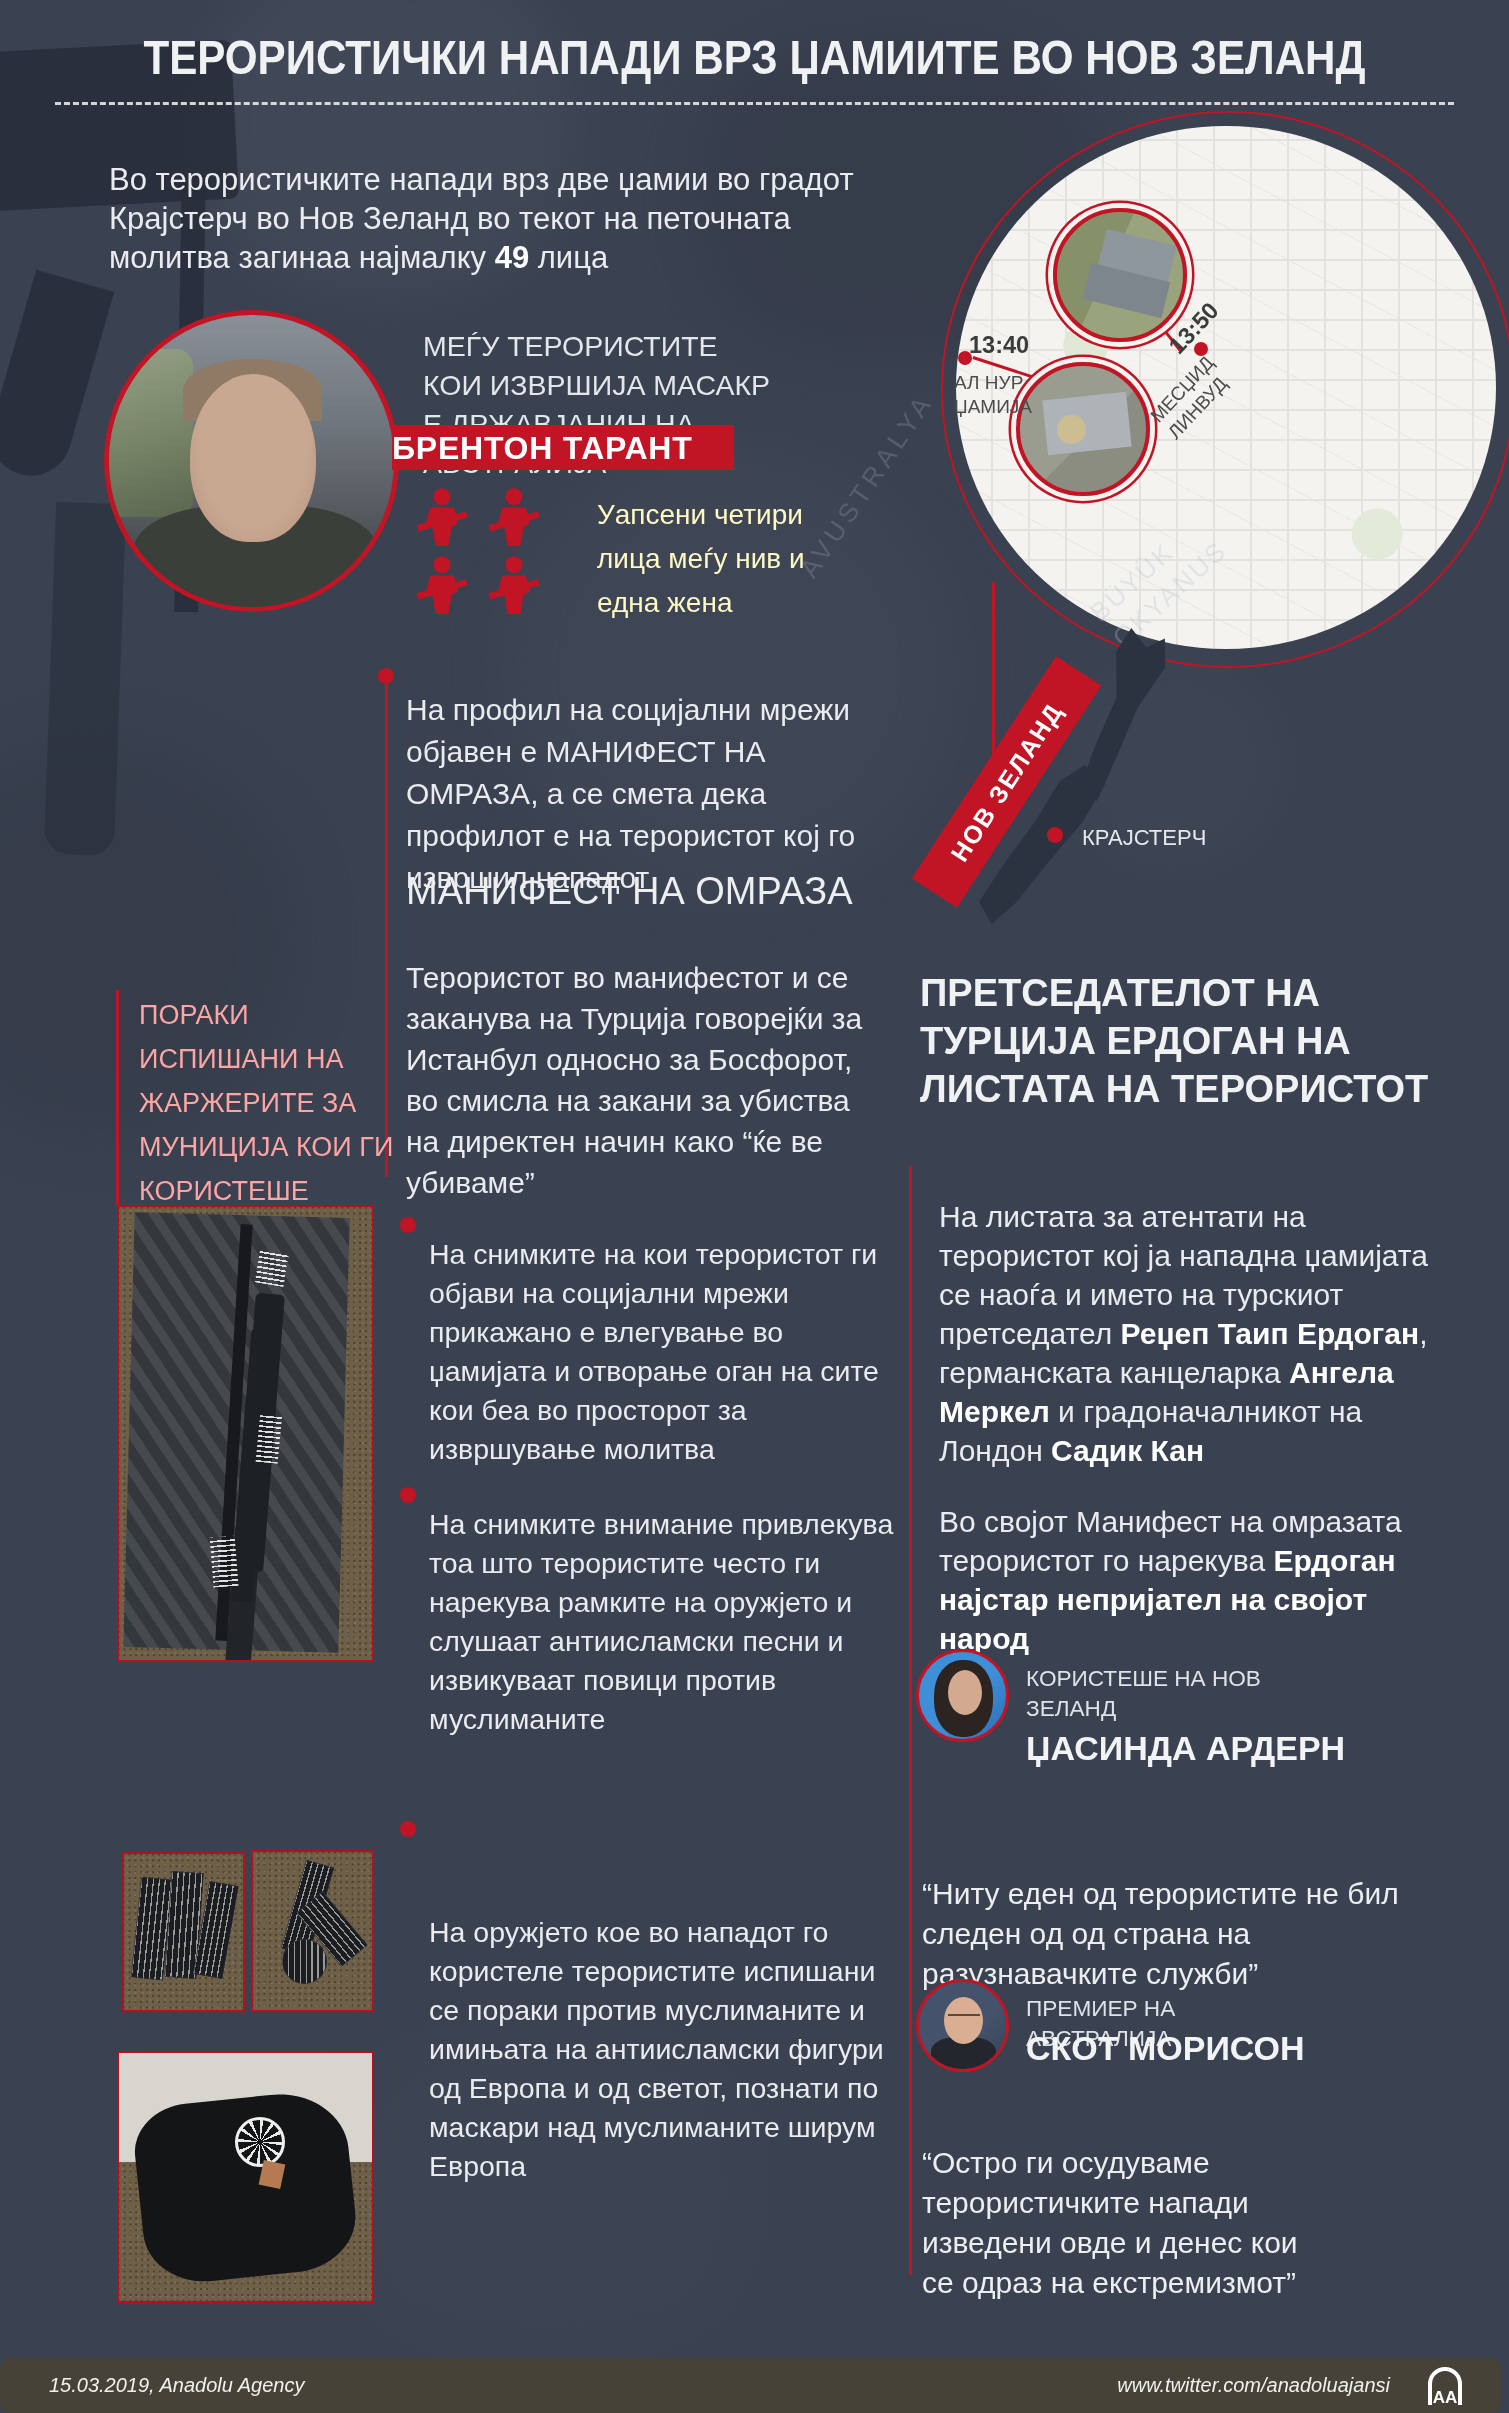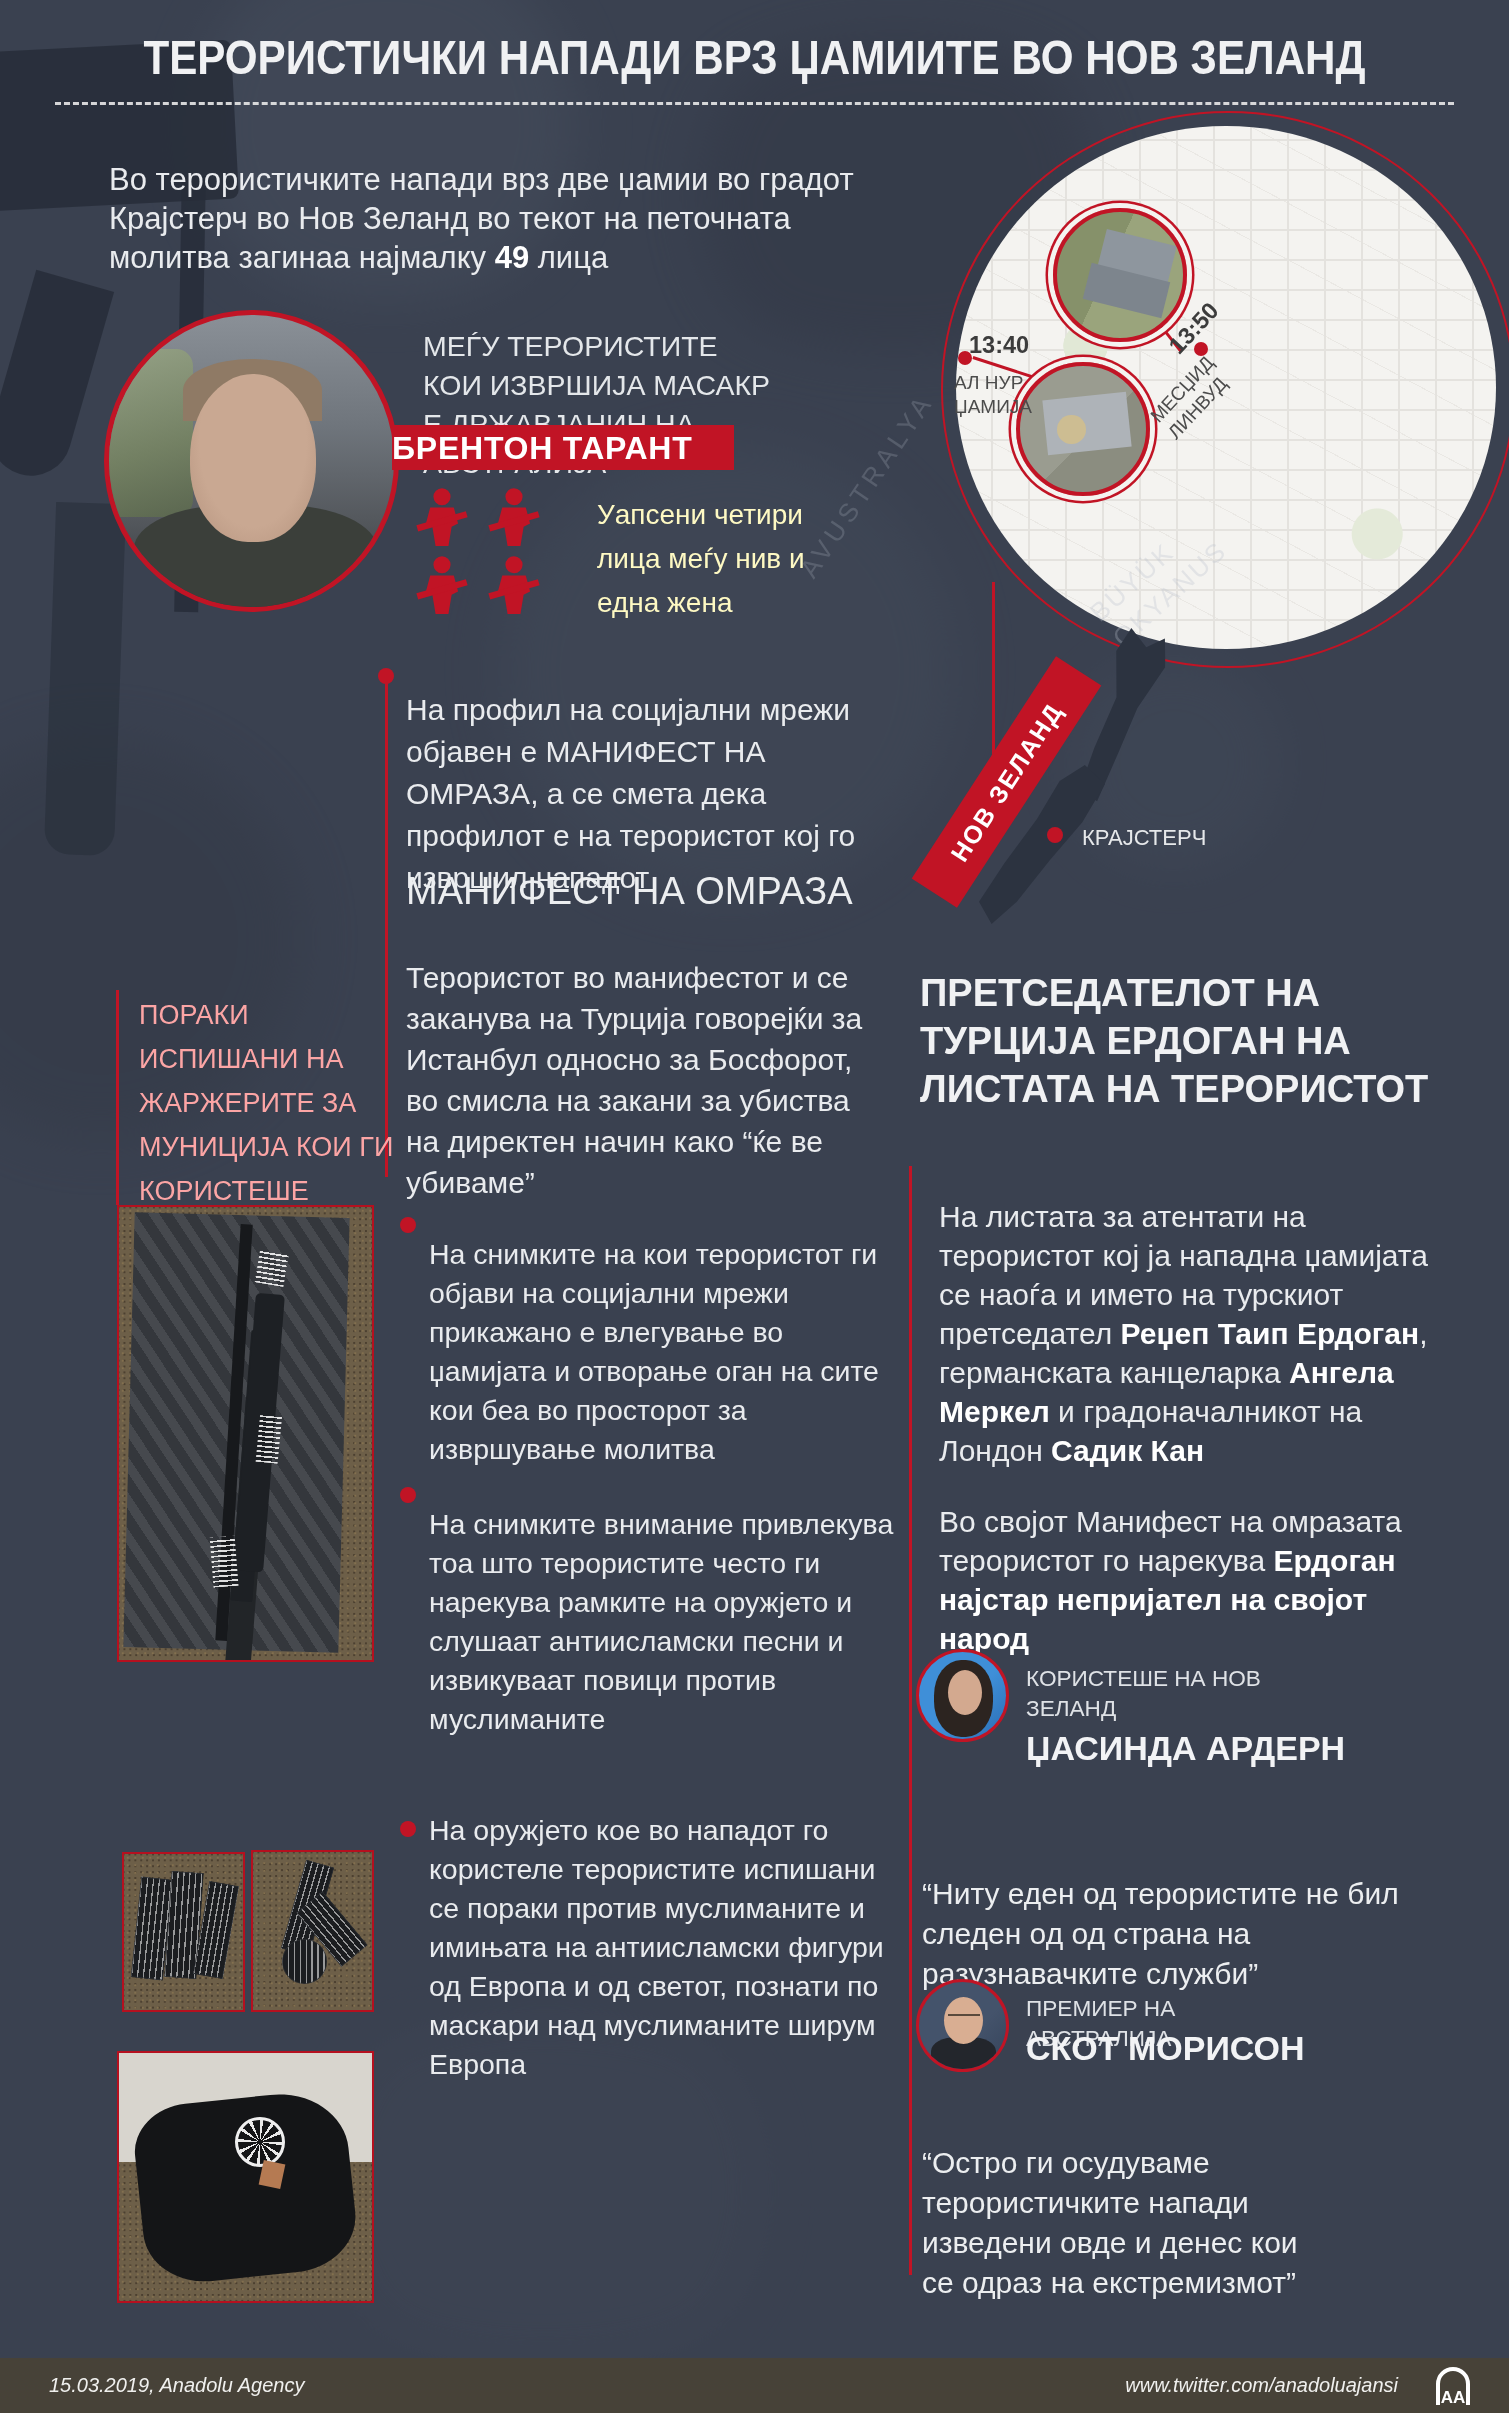--- a/index.html
+++ b/index.html
@@ -100,21 +100,21 @@
   .ardernpic .hair{position:absolute;left:15px;top:8.4px;width:59px;height:77px;border-radius:46%;background:#2c2420;}
   .ardernpic .face{position:absolute;left:28.5px;top:18.4px;width:34px;height:45px;border-radius:50%;background:#d3a98f;}
   .morrisonpic{background:linear-gradient(135deg,#44536b 0 60%,#35435a 100%);}
   .morrisonpic .face{position:absolute;left:25px;top:15px;width:39px;height:47px;border-radius:50%;background:#d9ae92;}
   .morrisonpic .suit{position:absolute;left:11.7px;top:55px;width:65px;height:35px;border-radius:40% 40% 0 0;background:#23262c;}
   .morrisonpic .glasses{position:absolute;left:28.5px;top:32px;width:32px;height:6.7px;border-top:2.5px solid #5a4a3c;}
   .qrole{position:absolute;width:235px;font-size:22.6px;line-height:30px;color:#dfe2e6;}
   .qname{position:absolute;font-size:34px;font-weight:bold;color:#f2f3f5;}
   .quote{position:absolute;left:922px;width:503px;font-size:30px;line-height:40px;font-weight:300;color:#eceef0;}
   
-  .footer{position:absolute;left:0;right:0;top:2358px;height:55px;background:#474238;}
+  .footer{position:absolute;left:0;right:8px;top:2358px;height:55px;background:#474238;border-radius:10px;}
   .fdate{position:absolute;left:49px;top:0;line-height:55px;font-size:20px;font-style:italic;color:#f0f0ee;}
   .furl{position:absolute;right:111px;top:0;line-height:55px;font-size:20px;font-style:italic;color:#f0f0ee;}
   .flogo{position:absolute;right:34px;top:5px;}
   .ticon{width:52px;height:60px;}
 </style>
 </head>
 <body>
 
 <div class="page">
 
@@ -234,21 +234,21 @@
     <div class="vest"></div>
     <div class="sonnen"></div>
     <div class="tag"></div>
   </div>
 
   <div class="reddot" style="left:400px;top:1217px;width:16px;height:16px;"></div>
   <p class="bullettext vb abs" style="left:429px;top:1206px;">На снимките на кои терористот ги објави на социјални мрежи прикажано е влегување во џамијата и отворање оган на сите кои беа во просторот за извршување молитва</p>
   <div class="reddot" style="left:400px;top:1487px;width:16px;height:16px;"></div>
   <p class="bullettext vb abs" style="left:429px;top:1476px;">На снимките внимание привлекува тоа што терористите често ги нарекува рамките на оружјето и слушаат антиисламски песни и извикуваат повици против муслиманите</p>
   <div class="reddot" style="left:400px;top:1821px;width:16px;height:16px;"></div>
-  <p class="bullettext vb abs" style="left:429px;top:1782px;width:482px;">На оружјето кое во нападот го користеле терористите испишани се пораки против муслиманите и имињата на антиисламски фигури од Европа и од светот, познати по маскари над муслиманите ширум Европа</p>
+  <p class="bullettext vb abs" style="left:429px;top:1884px;width:482px;">На оружјето кое во нападот го користеле терористите испишани се пораки против муслиманите и имињата на антиисламски фигури од Европа и од светот, познати по маскари над муслиманите ширум Европа</p>
 
   <div class="rhead">ПРЕТСЕДАТЕЛОТ НА ТУРЦИЈА ЕРДОГАН НА ЛИСТАТА НА ТЕРОРИСТОТ</div>
   <div class="redline" style="left:909px;top:1166px;width:2.5px;height:1109px;"></div>
   <p class="rpara" style="top:1472px;"><span>Во својот Манифест на омразата терористот го нарекува </span><b>Ердоган најстар непријател на својот народ</b></p>
   <p class="rpara" style="top:1167px;"><span>На листата за атентати на терористот кој ја нападна џамијата се наоѓа и името на турскиот претседател </span><b>Реџеп Таип Ердоган</b><span>, германската канцеларка </span><b>Ангела Меркел</b><span> и градоначалникот на Лондон </span><b>Садик Кан</b></p>
 
   <div class="qcircle ardernpic" style="left:916px;top:1649px;">
     <div class="hair"></div>
       <div class="face"></div>
   </div>

